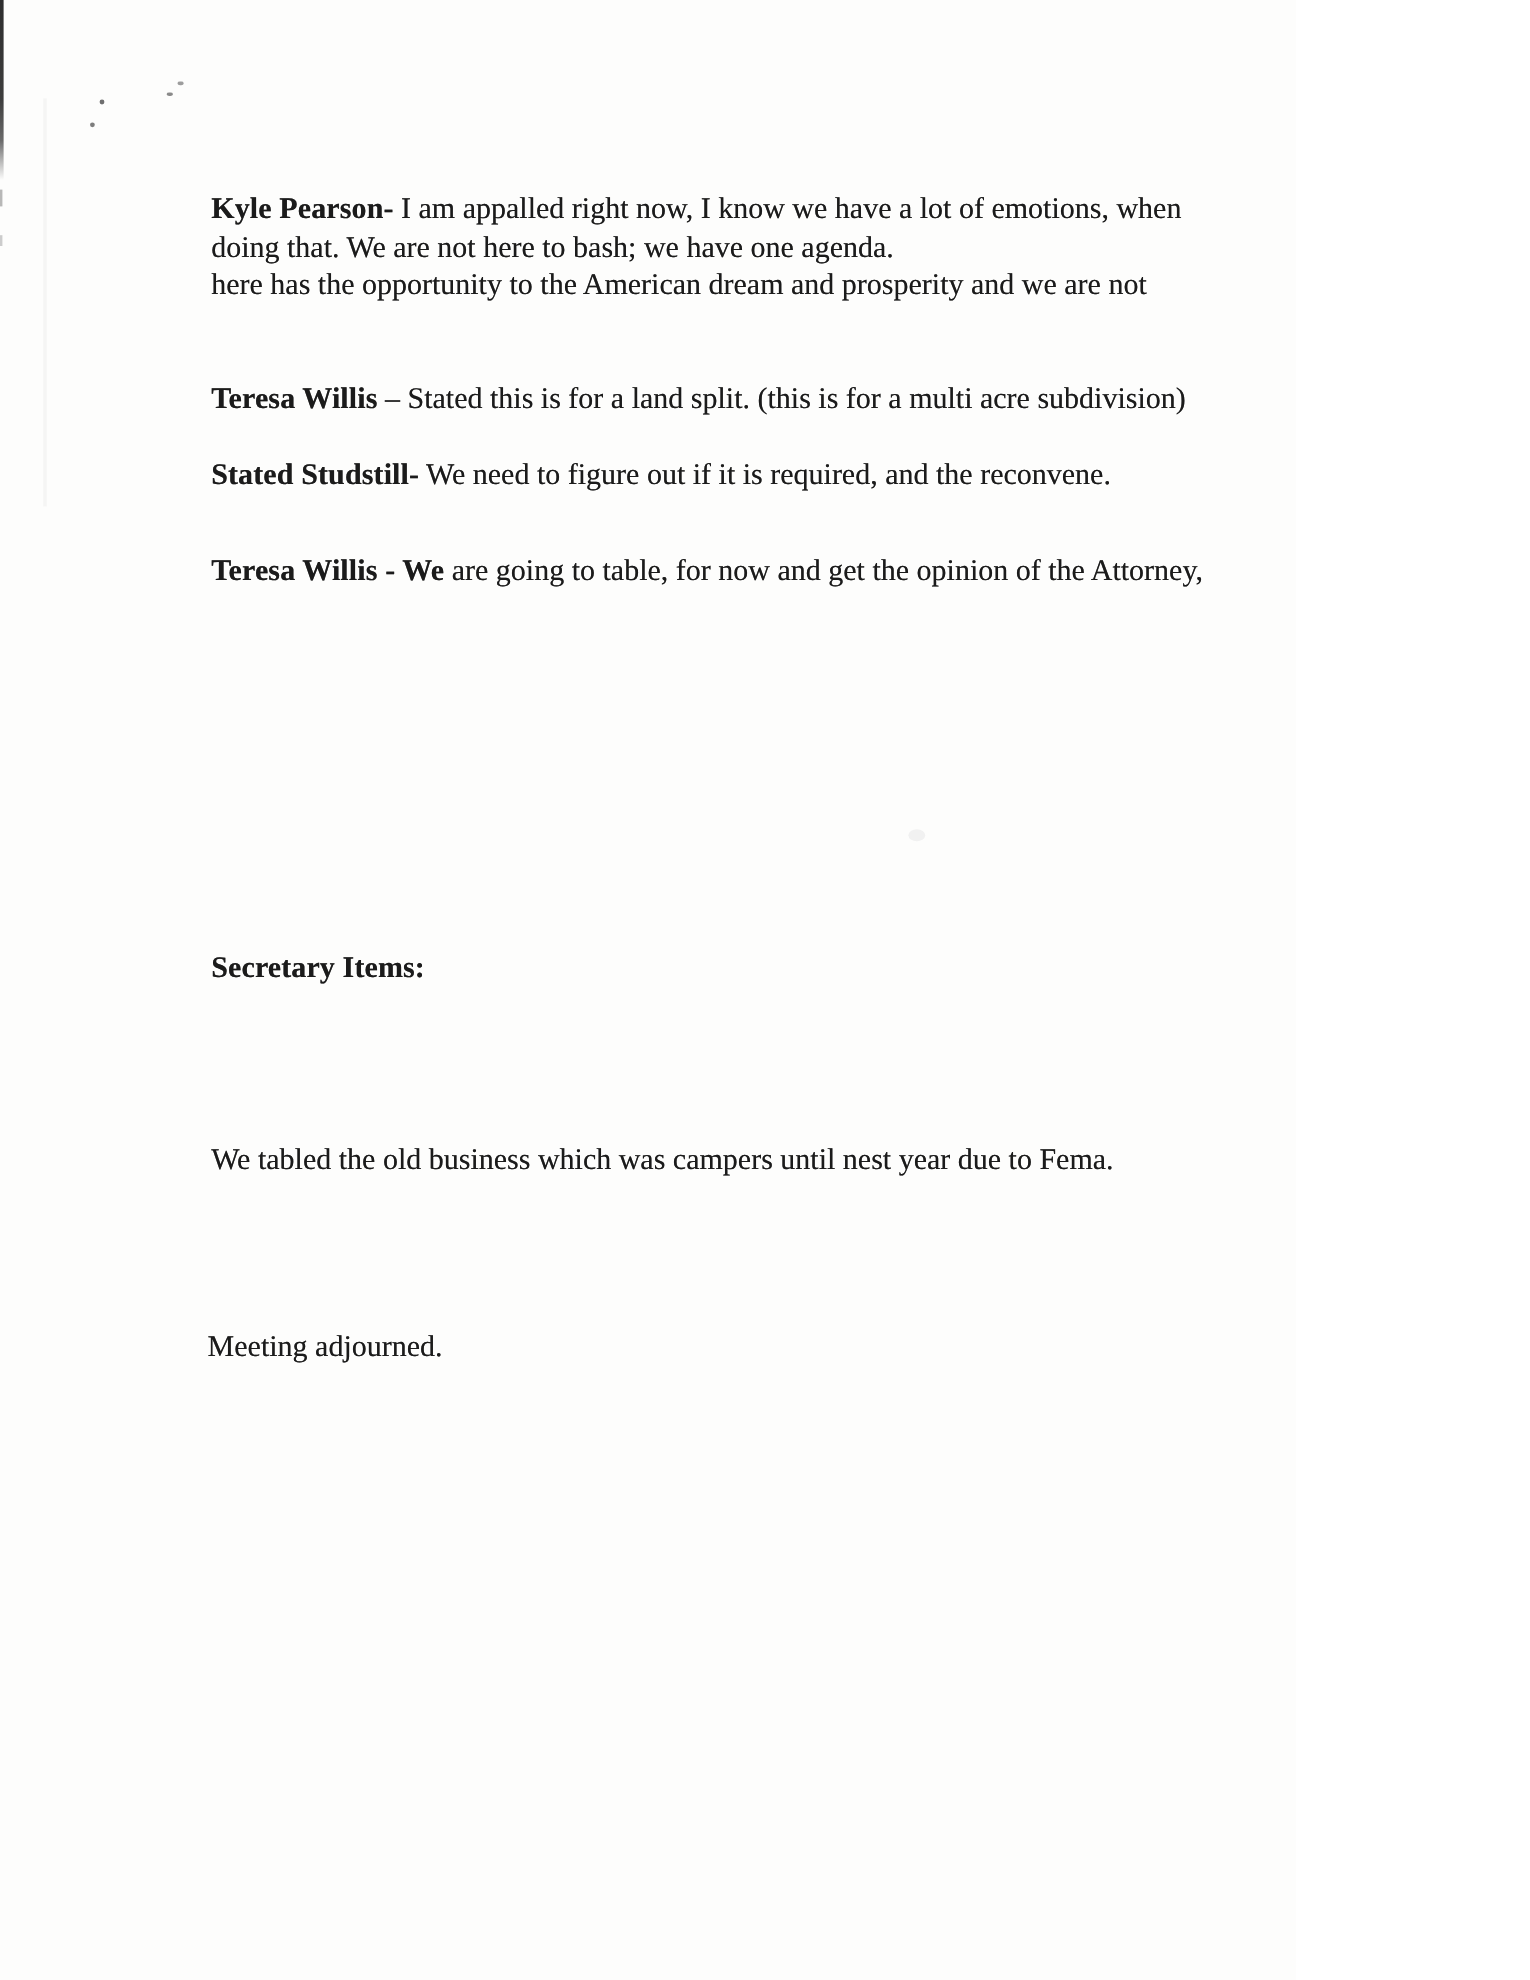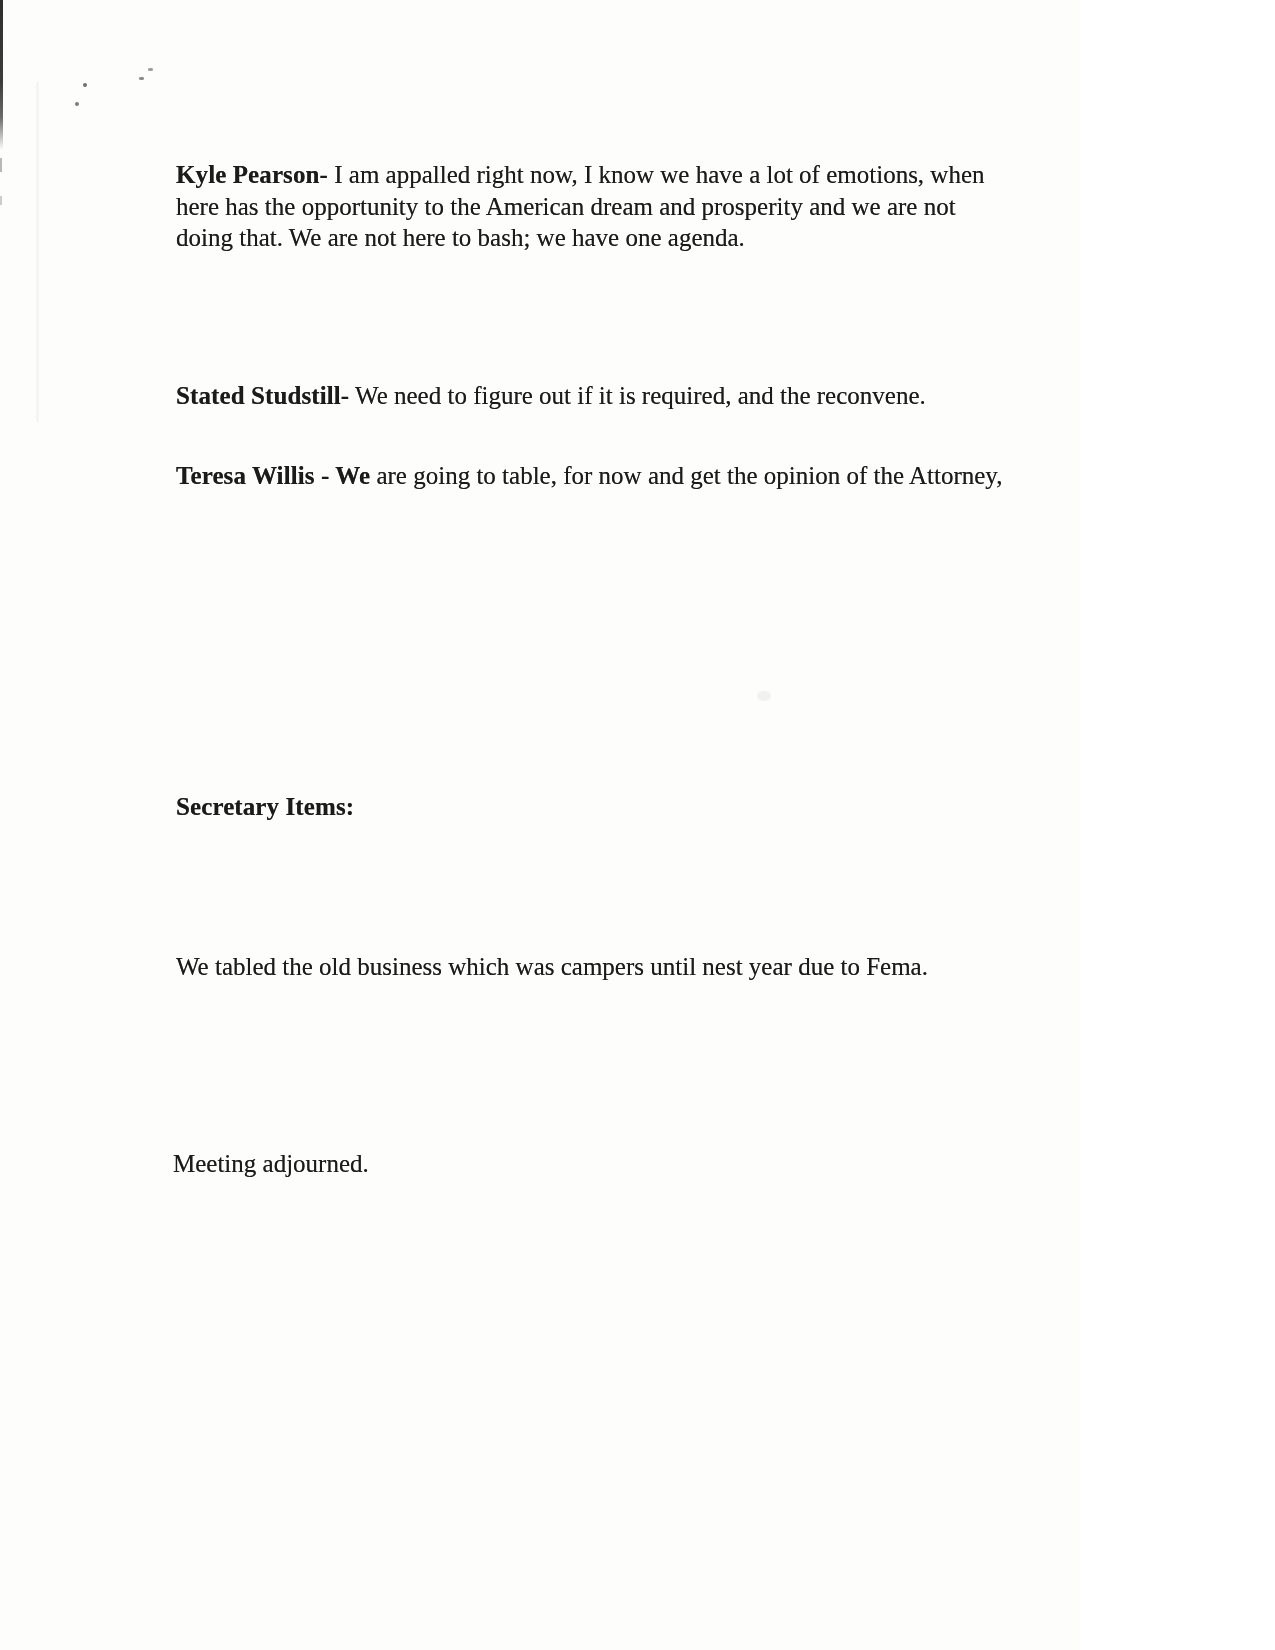--- a/index.html
+++ b/index.html
@@ -67,38 +67,41 @@
   <div class="artifact edge-speck-2"></div>
   <div class="artifact streak"></div>
   <div class="artifact dot dot-1"></div>
   <div class="artifact dot dot-2"></div>
   <div class="artifact dot dot-3"></div>
   <div class="artifact dot dot-4"></div>
   <div class="artifact smudge"></div>
 
   <div class="para" style="top:159px">
     <div class="line"><span class="b">Kyle Pearson-</span><span> I am appalled right now, I know we have a lot of emotions, when</span></div>
+    <div class="line"><span>doing that. We are not here to bash; we have one agenda.</span></div>
     <div class="line"><span>here has the opportunity to the American dream and prosperity and we are not</span></div>
-    <div class="line"><span>doing that. We are not here to bash; we have one agenda.</span></div>
   </div>
 
+  <div class="para" style="top:317px">
+    <div class="line"><span class="b">Teresa Willis</span><span> – Stated this is for a land split. (this is for a multi acre subdivision)</span></div>
+  </div>
 
   <div class="para" style="top:380px">
     <div class="line"><span class="b">Stated Studstill-</span><span> We need to figure out if it is required, and the reconvene.</span></div>
   </div>
 
   <div class="para" style="top:460px">
     <div class="line"><span class="b">Teresa Willis - We</span><span> are going to table, for now and get the opinion of the Attorney,</span></div>
   </div>
 
   <div class="para" style="top:791px">
     <div class="line"><span class="b">Secretary Items:</span></div>
   </div>
 
   <div class="para" style="top:951px">
     <div class="line"><span>We tabled the old business which was campers until nest year due to Fema.</span></div>
   </div>
 
-  <div class="para" style="top:1148px; left:173px">
+  <div class="para" style="top:1107px; left:173px">
     <div class="line"><span>Meeting adjourned.</span></div>
   </div>
 
 </div>
 
 </body></html>

